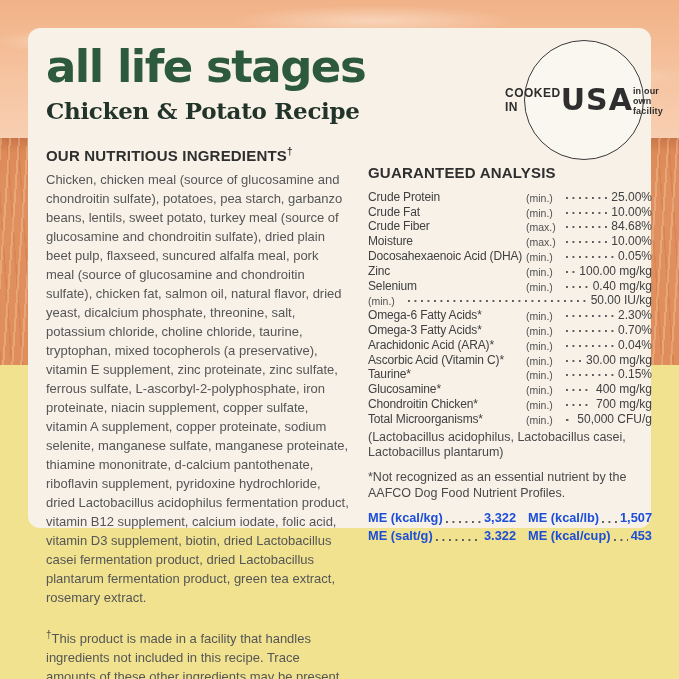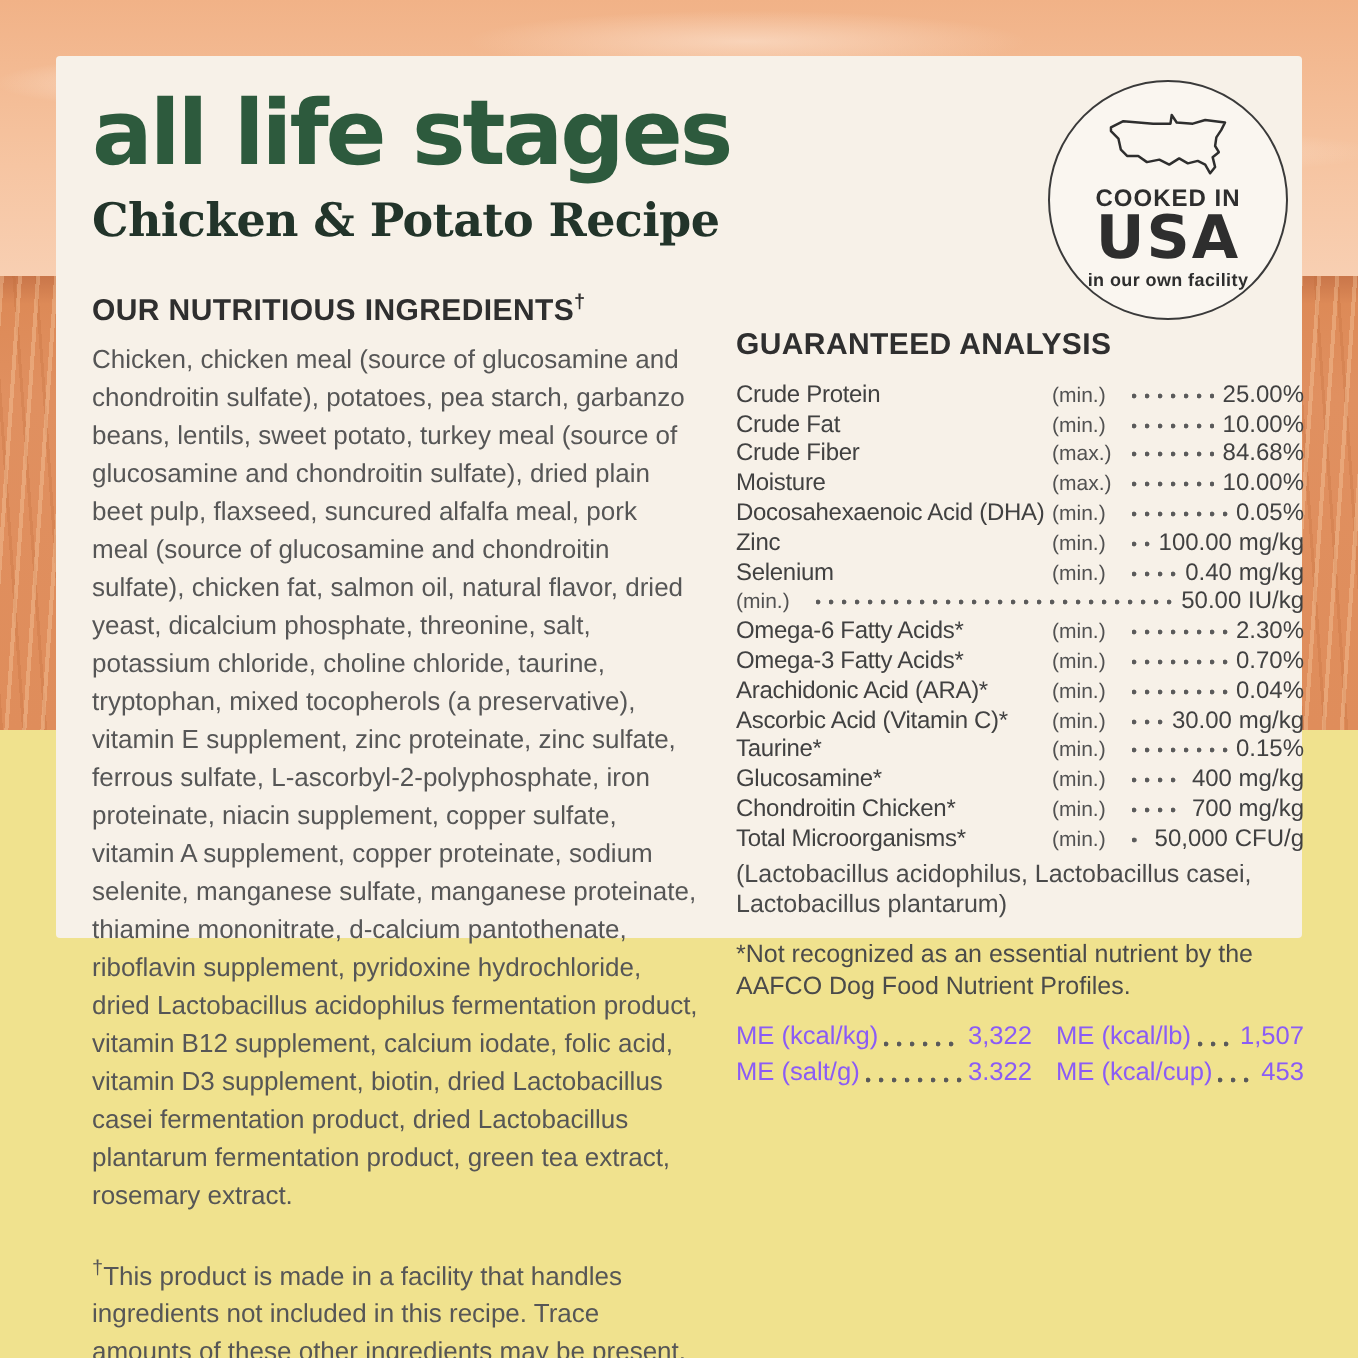--- a/index.html
+++ b/index.html
@@ -14,30 +14,30 @@
       radial-gradient(160px 16px ellipse at 85% 55%, rgba(255,244,232,.4), rgba(255,244,232,0) 70%),
       linear-gradient(180deg,#f1b287 0%,#f6c5a2 60%,#f8cfb2 100%);}
   .bg-field{position:absolute;left:0;top:138px;width:679px;height:227px;
     background:
       repeating-linear-gradient(94deg, rgba(250,210,170,.35) 0 2px, rgba(250,210,170,0) 2px 9px),
       repeating-linear-gradient(86deg, rgba(190,105,55,.25) 0 1.5px, rgba(190,105,55,0) 1.5px 11px),
       linear-gradient(180deg,#c9764a 0,#dd8a57 14px,#e09060 60px,#df8d5b 100%);}
   .bg-band{position:absolute;left:0;top:365px;width:679px;height:314px;background:#f0e28e;}
 
   
-  .card{position:absolute;left:28px;top:28px;width:623px;height:441px;background:#f7f1e8;border-radius:2px;}
+  .card{position:absolute;left:28px;top:28px;width:623px;height:500px;background:#f7f1e8;border-radius:12px;}
 
   .header{position:absolute;left:18px;top:16px;width:470px;}
   .title{font-family:"DejaVu Sans",sans-serif;font-weight:bold;font-size:45px;line-height:1.02;
     letter-spacing:-1.5px;color:#2d5a3d;}
   .subtitle{font-family:"DejaVu Serif",serif;font-weight:bold;font-size:23px;color:#22342a;margin-top:7px;letter-spacing:-0.3px;}
 
   
   .badge{position:absolute;left:496px;top:12px;width:118px;height:118px;border:1.6px solid #3a3a3a;
-    border-radius:50%;background:rgba(255,255,255,.35);display:flex;flex-direction:column;align-items:center;justify-content:center;color:#2e2e2e;}
+    border-radius:50%;background:rgba(255,255,255,.35);display:flex;flex-direction:row;align-items:center;justify-content:center;color:#2e2e2e;}
   .badge svg{width:62px;height:36px;margin-bottom:1px;}
   .badge-l1{font-size:12px;font-weight:bold;letter-spacing:.5px;}
   .badge-l2{font-family:"DejaVu Sans",sans-serif;font-size:30px;font-weight:bold;letter-spacing:1px;line-height:.95;}
   .badge-l3{font-size:9px;font-weight:bold;letter-spacing:.2px;margin-top:1px;}
 
   .sec-heading{font-size:15px;font-weight:bold;color:#2f2f2f;letter-spacing:.2px;}
   sup.dg{font-size:10px;}
 
   
   .left-col{position:absolute;left:18px;top:118px;width:303px;color:#565656;}
@@ -54,21 +54,21 @@
     background-image:radial-gradient(circle at 1px 2px,#5a5a5a 1px,rgba(0,0,0,0) 1.4px);
     background-size:6.5px 4px;background-repeat:repeat-x;}
   .ga-value{flex:none;text-align:right;white-space:nowrap;color:#414141;}
   .lacto-note{font-size:12.5px;line-height:15px;margin-top:4px;color:#4a4a4a;}
   .aafco-note{font-size:12.5px;line-height:16px;margin-top:9px;color:#4a4a4a;}
   .cal-heading{margin-top:15px;letter-spacing:.1px;}
   .cal-grid{display:flex;gap:12px;margin-top:9px;}
   .cal-col{display:flex;flex-direction:column;}
   .cal-col.c1{width:148px;}
   .cal-col.c2{width:124px;}
-  .cal-row{display:flex;align-items:baseline;height:18px;font-size:12.8px;color:#8b5cf6;}
+  .cal-row{display:flex;align-items:baseline;height:18px;font-size:12.8px;color:#1d4ed8;font-weight:bold;}
   .cal-label{flex:none;white-space:nowrap;}
   .cal-dots{flex:1;align-self:flex-end;height:4px;margin:0 3px 4px 3px;
     background-image:radial-gradient(circle at 1px 2px,#5a5a5a 1px,rgba(0,0,0,0) 1.4px);
     background-size:6.5px 4px;background-repeat:repeat-x;}
   .cal-value{flex:none;white-space:nowrap;}
 </style>
 </head>
 <body>
 
 <div class="frame">

